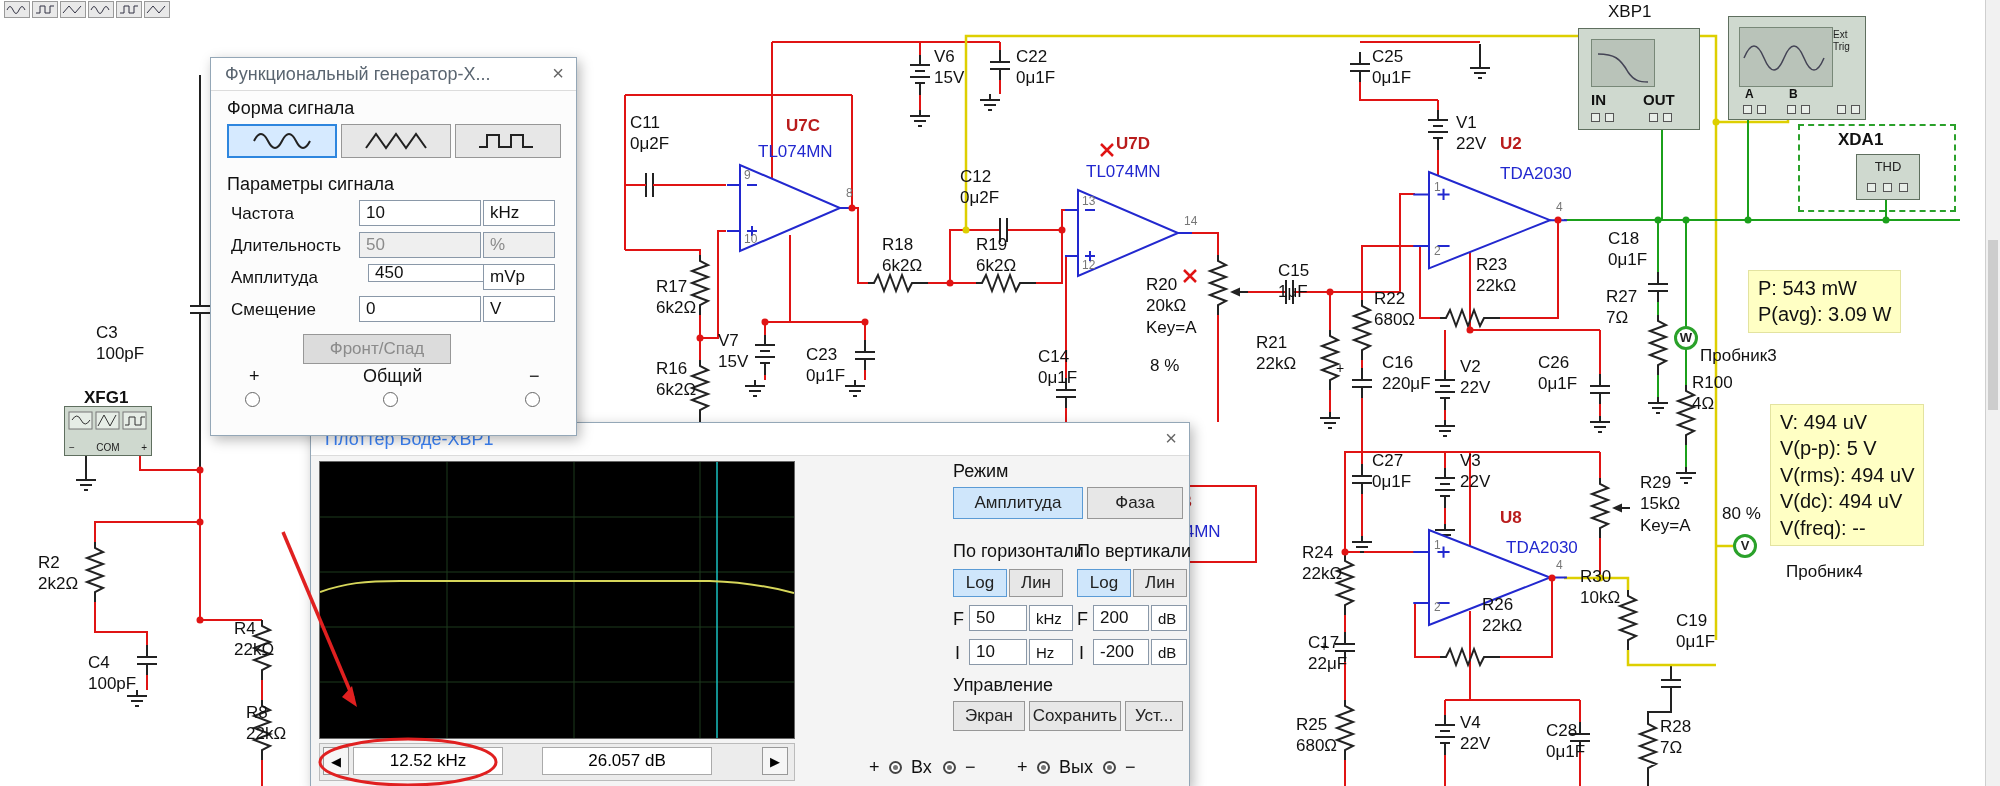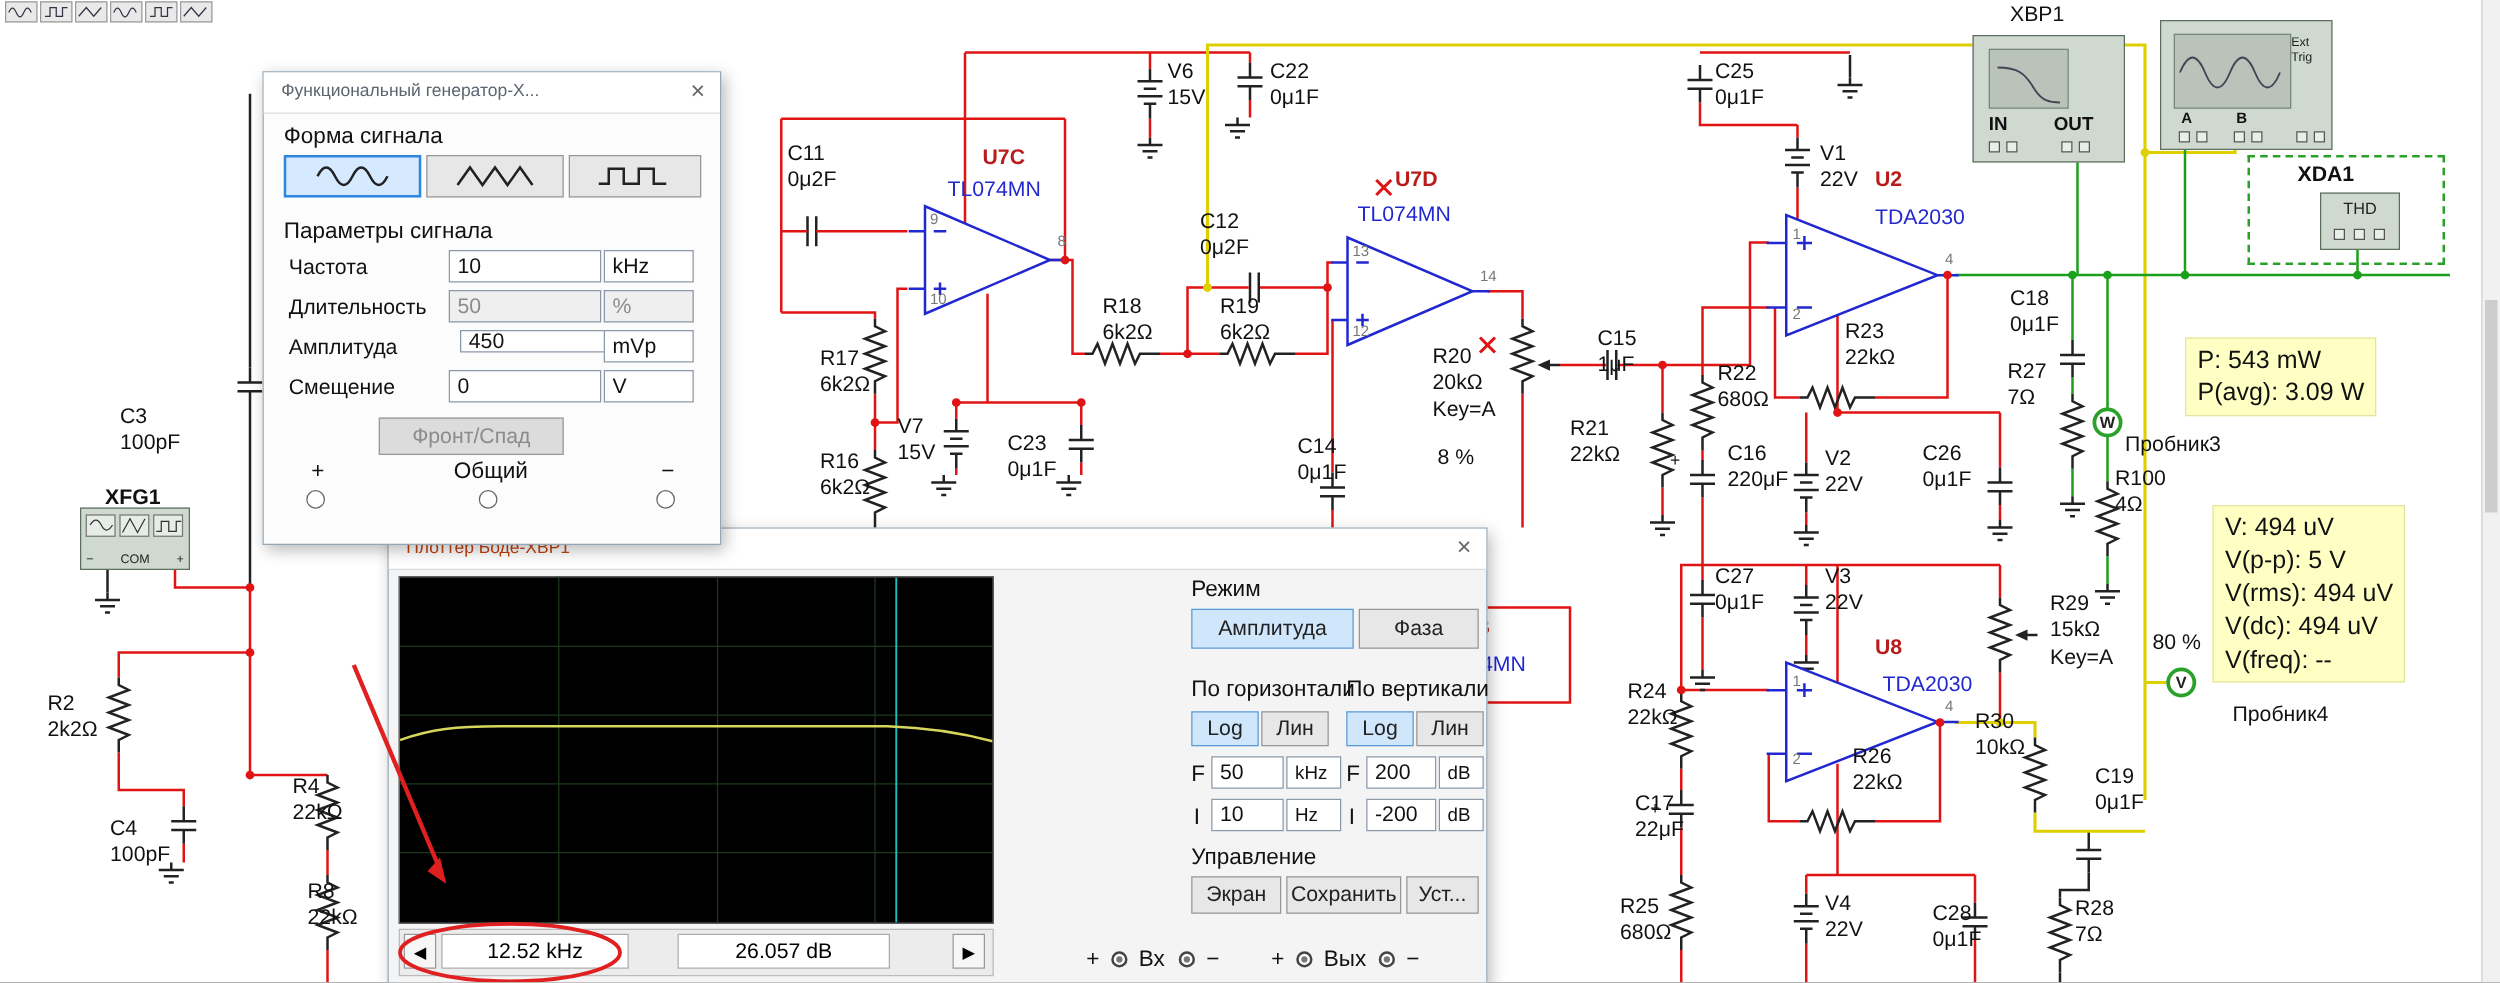--- a/index.html
+++ b/index.html
@@ -16,22 +16,22 @@
   .ybox{position:absolute;background:#ffffc4;border:1px solid #e3e3a0;padding:4px 9px;font-size:20px;line-height:1.32;color:#111;z-index:7;}
   .probe{position:absolute;width:24px;height:24px;border-radius:50%;border:3px solid #2aa12a;background:#fff;font-size:13px;font-weight:bold;color:#222;text-align:center;line-height:18px;z-index:7;box-sizing:border-box;}
   .inst{position:absolute;background:#cfd9cf;border:1px solid #5f6f5f;z-index:5;}
   .iscreen{position:absolute;background:#b9c3b9;border:1px solid #788878;}
   .ilabel{position:absolute;font-size:15px;font-weight:bold;color:#111;}
   .tsq{position:absolute;width:9px;height:9px;background:#e8eee8;border:1px solid #555;box-sizing:border-box;}
   .xterm{position:absolute;left:4px;right:4px;bottom:2px;display:flex;justify-content:space-between;font-size:10px;color:#222;}
   .xda{position:absolute;border:2px dashed #2aa12a;z-index:5;}
   .win{position:absolute;background:#f4f4f4;border:1px solid #94a7b7;box-shadow:3px 4px 12px rgba(0,0,0,.28);}
   .tbar{position:absolute;left:0;top:0;right:0;height:32px;background:#fff;border-bottom:1px solid #dcdcdc;}
-  .ttext{position:absolute;left:14px;top:6px;font-size:14px;color:#5a6570;white-space:nowrap;}
-  .dim{color:#c2410c;}
+  .ttext{position:absolute;left:14px;top:6px;font-size:18px;color:#5a6570;white-space:nowrap;}
+  .dim{color:#3b82f6;}
   .x{position:absolute;right:12px;top:4px;font-size:20px;color:#666;cursor:pointer;}
   .grp{position:absolute;font-size:18px;color:#111;white-space:nowrap;}
   .btn{position:absolute;background:#e7e7e7;border:1px solid #979797;font-size:17px;color:#222;display:flex;align-items:center;justify-content:center;white-space:nowrap;box-sizing:border-box;}
   .bsel{background:#cfe6fb;border:1px solid #5b9bd5;}
   .wsel{background:#d6eaff;border:2px solid #2e86de;}
   .dis{background:#dcdcdc;color:#8b8b8b;}
   .ibox,.ubox{position:absolute;background:#fff;border:1px solid #8a98a8;font-size:17px;color:#111;padding:2px 6px;box-sizing:border-box;display:flex;align-items:center;}
   .gray{background:#efefef !important;color:#8b8b8b !important;}
   .radio{position:absolute;width:15px;height:15px;border:1px solid #666;border-radius:50%;background:#fff;box-sizing:border-box;}
   .plot{position:absolute;background:#000;border:1px solid #666;}

